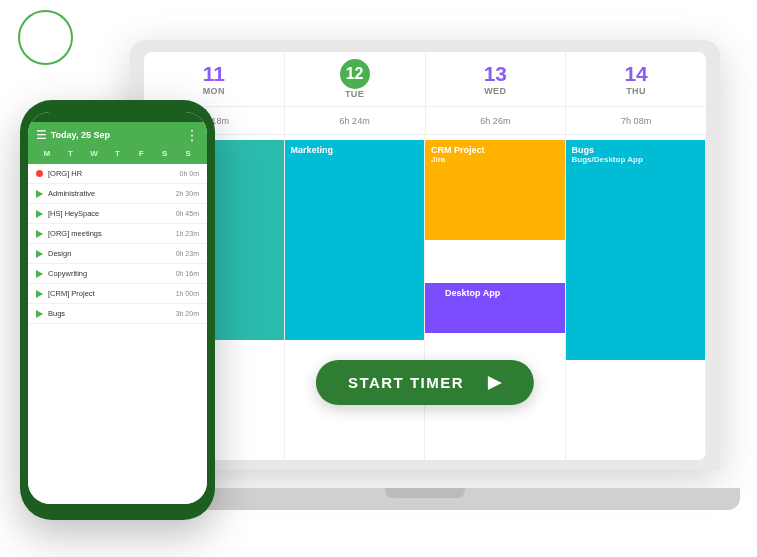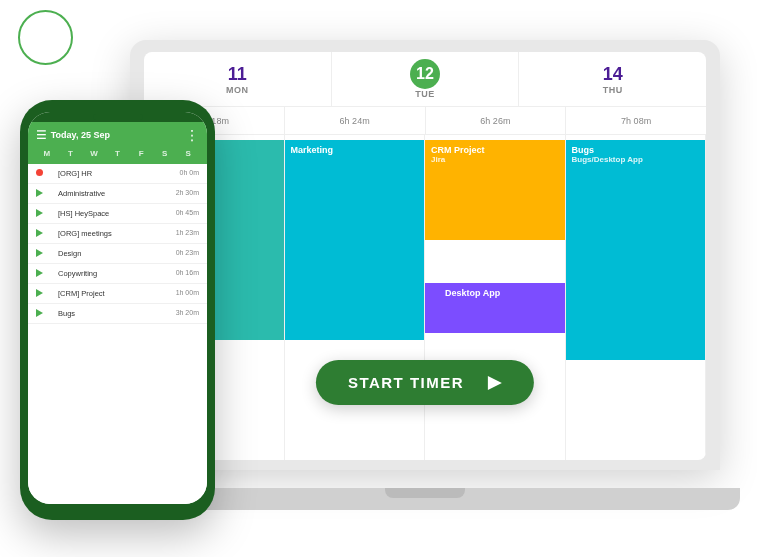--- a/index.html
+++ b/index.html
@@ -95,23 +95,23 @@
       flex-direction: column;
       align-items: center;
       justify-content: center;
       border-right: 1px solid #eee;
       padding: 4px;
     }
 
     .cal-day-col:last-child { border-right: none; }
 
     .cal-day-num {
-      font-size: 18px;
+      font-size: 21px;
       font-weight: 700;
-      color: #4c1d95;
+      color: #8b5cf6;
     }
 
     .cal-day-name {
       font-size: 9px;
       color: #888;
       font-weight: 600;
       letter-spacing: 0.5px;
     }
 
     .cal-day-num.active-day {
@@ -358,23 +358,24 @@
 
     
     .phone-tasklist {
       flex: 1;
       background: #fff;
       overflow: hidden;
     }
 
     .phone-task-item {
       display: flex;
+      align-items: center;
       padding: 5px 8px;
       border-bottom: 1px solid #f0f0f0;
-      gap: 15px;
+      gap: 5px;
     }
 
     .task-dot {
       width: 7px;
       height: 7px;
       border-radius: 50%;
       background: #f44336;
       flex-shrink: 0;
     }
 
@@ -409,20 +410,24 @@
       <div class="calendar">
 
         <div class="cal-header">
           <div class="cal-day-col">
             <span class="cal-day-num">11</span>
             <span class="cal-day-name">MON</span>
           </div>
           <div class="cal-day-col">
             <span class="cal-day-num active-day">12</span>
             <span class="cal-day-name">TUE</span>
+          </div>
+          <div class="cal-day-col">
+            <span class="cal-day-num">13</span>
+            <span class="cal-day-name">WED</span>
           </div>
           <div class="cal-day-col">
             <span class="cal-day-num">14</span>
             <span class="cal-day-name">THU</span>
           </div>
         </div>
 
         <div class="cal-sub-header">
           <div class="cal-sub-col">6h 18m</div>
           <div class="cal-sub-col">6h 24m</div>

